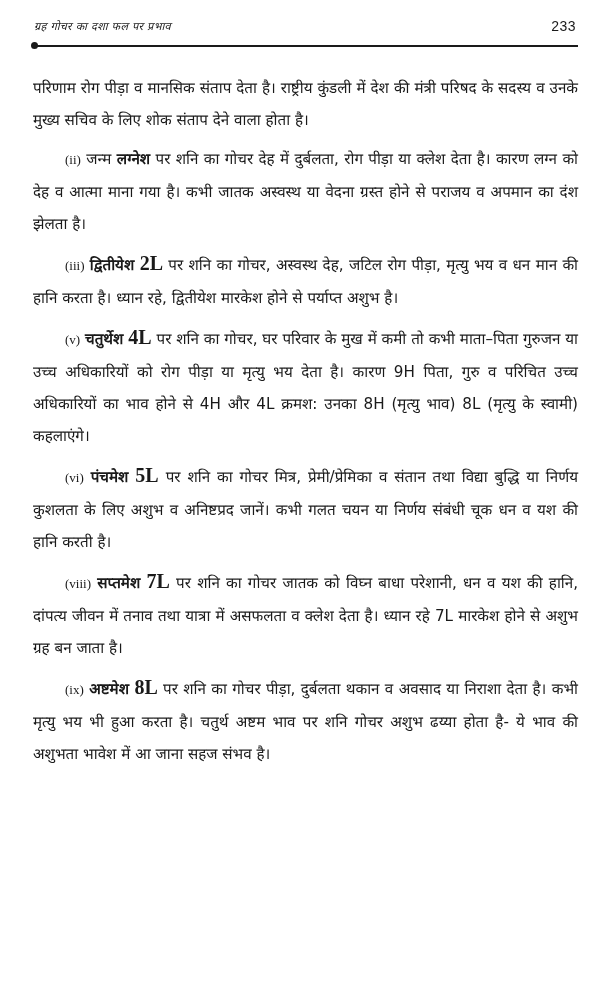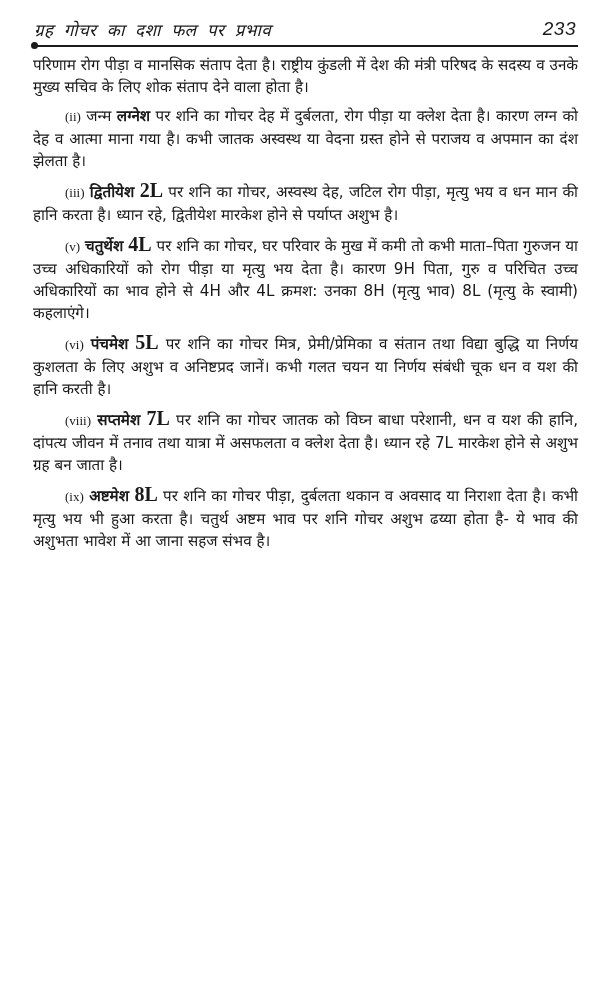--- a/index.html
+++ b/index.html
@@ -23,55 +23,53 @@
     }
     .running-head {
       position: relative;
       height: 38px;
       margin-top: 14px;
     }
     .running-title {
       position: absolute;
       left: 4px;
       top: 4px;
-      font-size: 17px;
+      font-size: 11px;
       font-style: italic;
       letter-spacing: 0.3px;
-      font-family: Liberation Mono, monospace;
     }
     .page-number {
       position: absolute;
       right: 2px;
       top: 4px;
       font-family: "Liberation Sans", sans-serif;
-      font-size: 19px;
+      font-size: 14px;
       letter-spacing: 0.5px;
-      font-style: italic;
     }
     .head-rule {
       position: absolute;
       left: 4px;
       right: 0;
       top: 31px;
       height: 2px;
       background: #1a1a1a;
     }
     .head-rule-dot {
       position: absolute;
       left: 1px;
       top: 28px;
       width: 7px;
       height: 7px;
       border-radius: 50%;
       background: #1a1a1a;
     }
     .body-text {
-      margin-top: 2px;
+      margin-top: 20px;
       font-size: 15.2px;
-      line-height: 22px;
+      line-height: 32px;
       text-align: justify;
       padding-left: 3px;
     }
     .para {
       margin: 0 0 7px 0;
       text-indent: 0;
     }
     .para.item {
       text-indent: 32px;
     }

